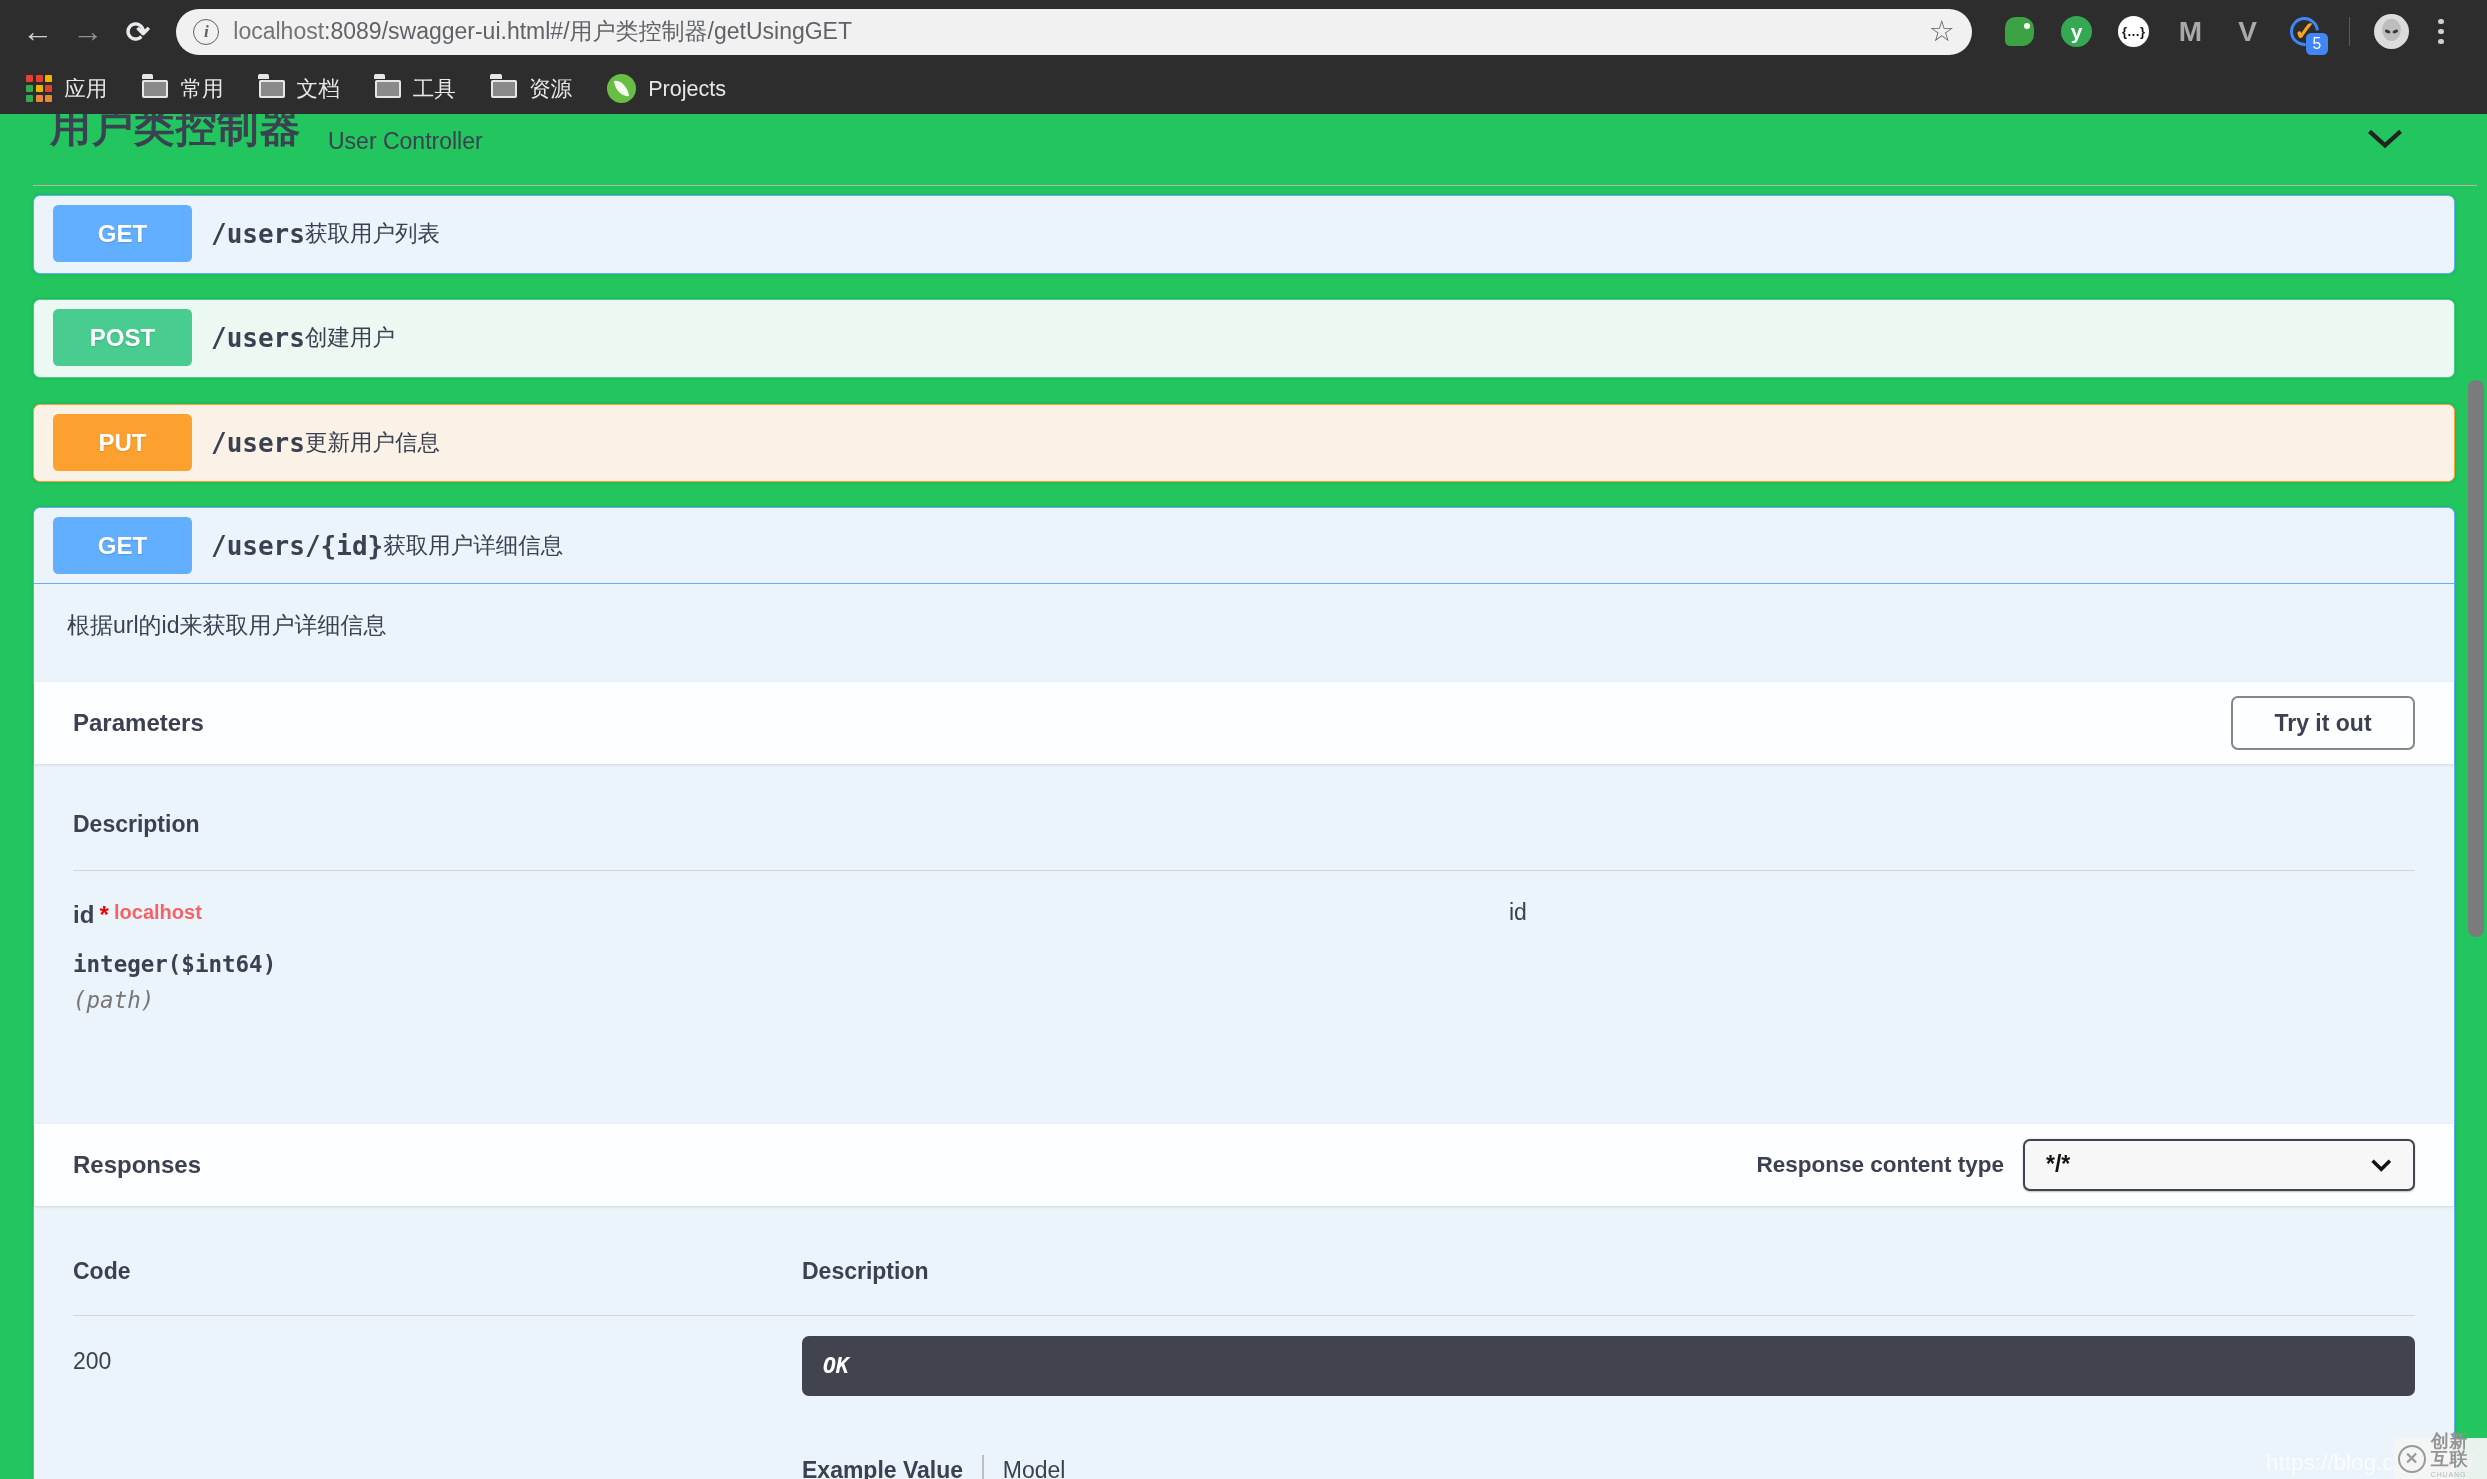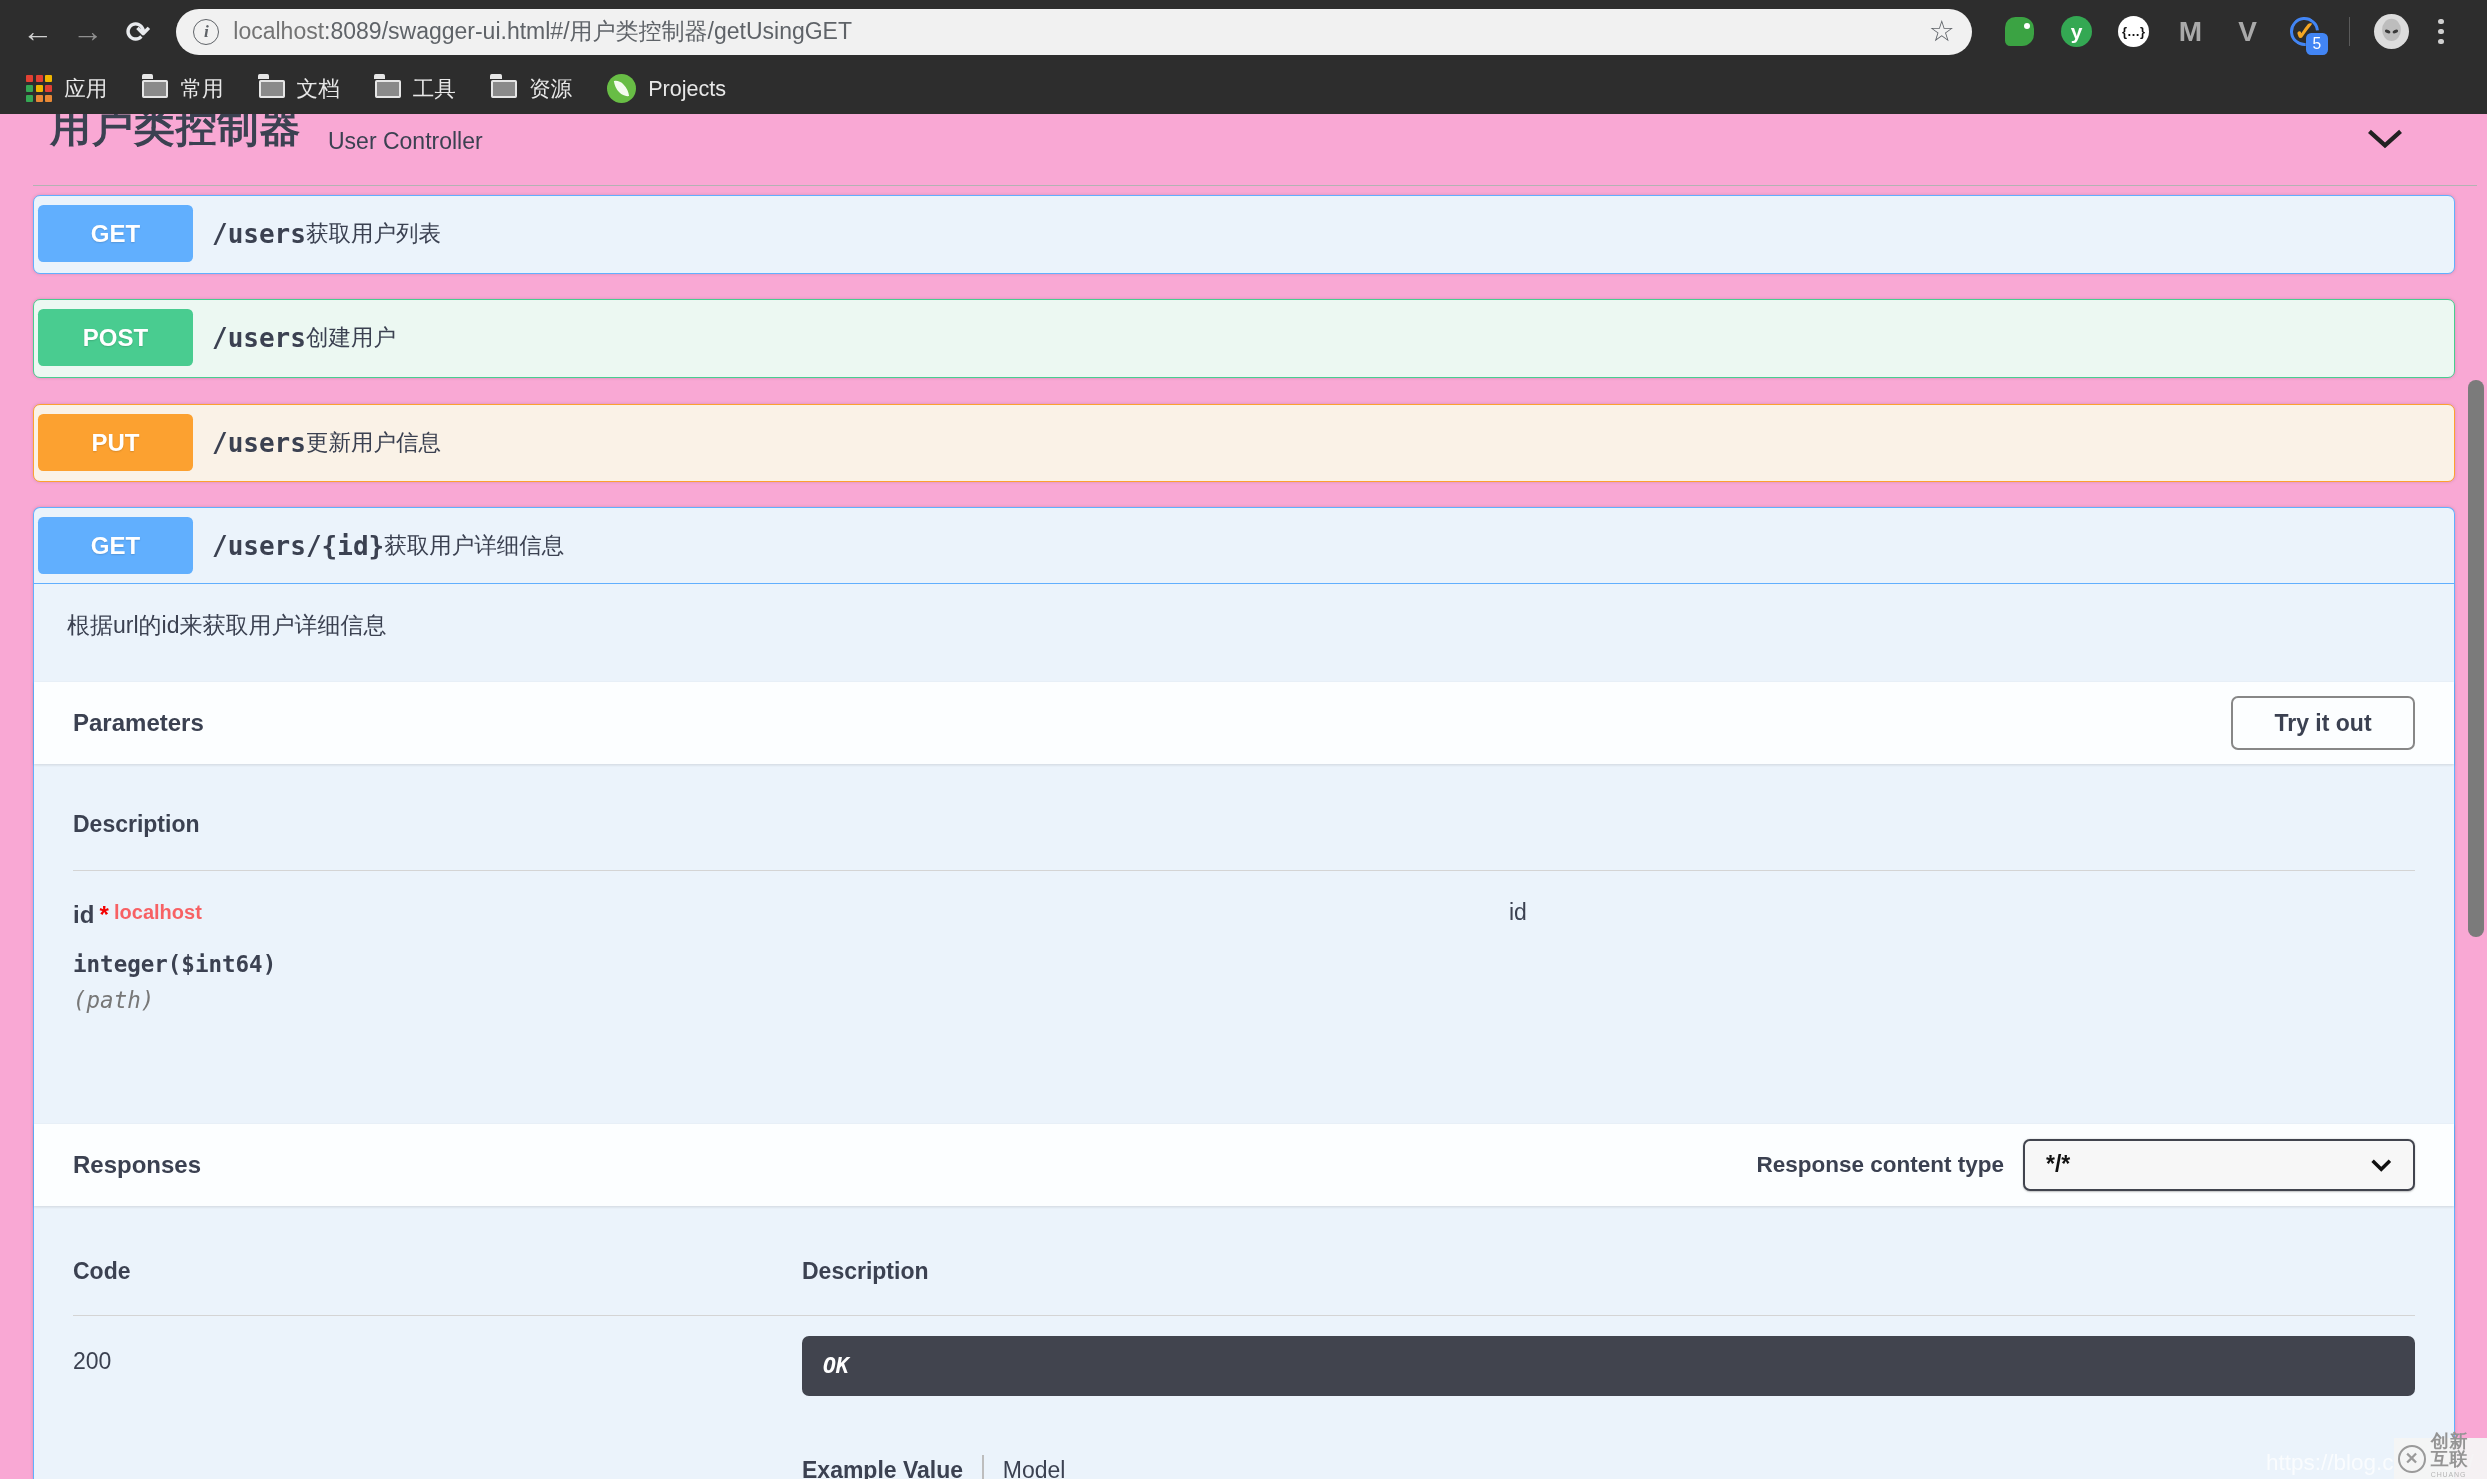--- a/index.html
+++ b/index.html
@@ -36,33 +36,33 @@
   .bookmarks{position:absolute;top:63px;left:0;width:2487px;height:51px;background:#2d2d2d;display:flex;align-items:center;padding-left:26px;z-index:50}
   .bm{display:flex;align-items:center;gap:12px;margin-right:35px;color:#e8e8e8;font-size:21.6px}
   .apps-grid{display:grid;grid-template-columns:repeat(3,7px);grid-template-rows:repeat(3,7px);gap:2.6px}
   .apps-grid i{display:block;border-radius:0.9px}
   .folder{width:26px;height:18px;border:2.6px solid #e6e6e6;border-radius:1.7px;position:relative;background:#8a8a8a}
   .folder:before{content:'';position:absolute;top:-7.8px;left:-2.6px;width:11.2px;height:5.2px;background:#e6e6e6;border-radius:1.7px 1.7px 0 0}
   .spring{width:29px;height:29px;border-radius:50%;background:#68bd45;position:relative}
   .spring:after{content:'';position:absolute;left:7.8px;top:6px;width:13px;height:17.3px;background:#f4fbef;border-radius:0 100% 0 100%;transform:rotate(-8deg)}
 
   
-  .content{position:absolute;top:114px;left:0;right:0;bottom:0;overflow:hidden;background:#f9a8d4}
+  .content{position:absolute;top:114px;left:0;right:0;bottom:0;overflow:hidden;background:#22c55e}
   .tag-header{position:relative;height:72px}
   .tag-title{position:absolute;left:50px;top:-14px;font-size:41px;font-weight:bold;color:#3b4151;letter-spacing:0.9px}
   .tag-sub{position:absolute;left:328px;top:14px;font-size:23px;color:#3b4151}
   .tag-chevron{position:absolute;left:2366px;top:14px}
   .tag-divider{position:absolute;left:33px;right:10.4px;bottom:0;border-bottom:1.7px solid #b3b3b3}
 
   .opblock{position:absolute;left:33px;width:2422px;border-radius:7px;border:1.7px solid;box-shadow:0 0 3.5px rgba(0,0,0,.15)}
   .ob-get{border-color:#61affe;background:#ebf3fb}
   .ob-post{border-color:#49cc90;background:#ecf8f2}
   .ob-put{border-color:#fca130;background:#faf2e7}
   .ob-head{height:75px;display:flex;align-items:center;cursor:pointer}
-  .badge{width:155px;height:57px;margin-left:4px;border-radius:5.2px;color:#fff;font-weight:bold;font-size:24px;display:flex;align-items:center;justify-content:center;text-shadow:0 0.9px 1.7px rgba(0,0,0,.15);flex:0 0 auto}
+  .badge{width:139px;height:57px;margin-left:19px;border-radius:5.2px;color:#fff;font-weight:bold;font-size:24px;display:flex;align-items:center;justify-content:center;text-shadow:0 0.9px 1.7px rgba(0,0,0,.15);flex:0 0 auto}
   .bg-get{background:#61affe}.bg-post{background:#49cc90}.bg-put{background:#fca130}
   .ob-path{margin-left:19px;font-size:26px;font-weight:bold;color:#3b4151}
   .ob-sum{font-size:22.5px;color:#3b4151}
 
   .ob-expanded{top:393px;height:973px;border-bottom:none;border-radius:7px 7px 0 0}
   .ob-expanded .ob-head{height:76px;border-bottom:1.7px solid #61affe}
   .op-desc{margin:26px 0 0 33px;font-size:23px;line-height:31px;color:#3b4151}
   .sec-head{margin-top:41px;height:82px;background:rgba(255,255,255,.85);box-shadow:0 0.9px 2.6px rgba(0,0,0,.12);display:flex;align-items:center;padding:0 39px}
   .sec-title{font-size:24px;font-weight:bold;color:#3b4151}
   .try-btn{margin-left:auto;width:184px;height:54px;border:2.6px solid #878787;border-radius:7px;background:transparent;font-family:"Liberation Sans",sans-serif;font-size:23px;font-weight:bold;color:#3b4151;display:flex;align-items:center;justify-content:center;cursor:pointer}

